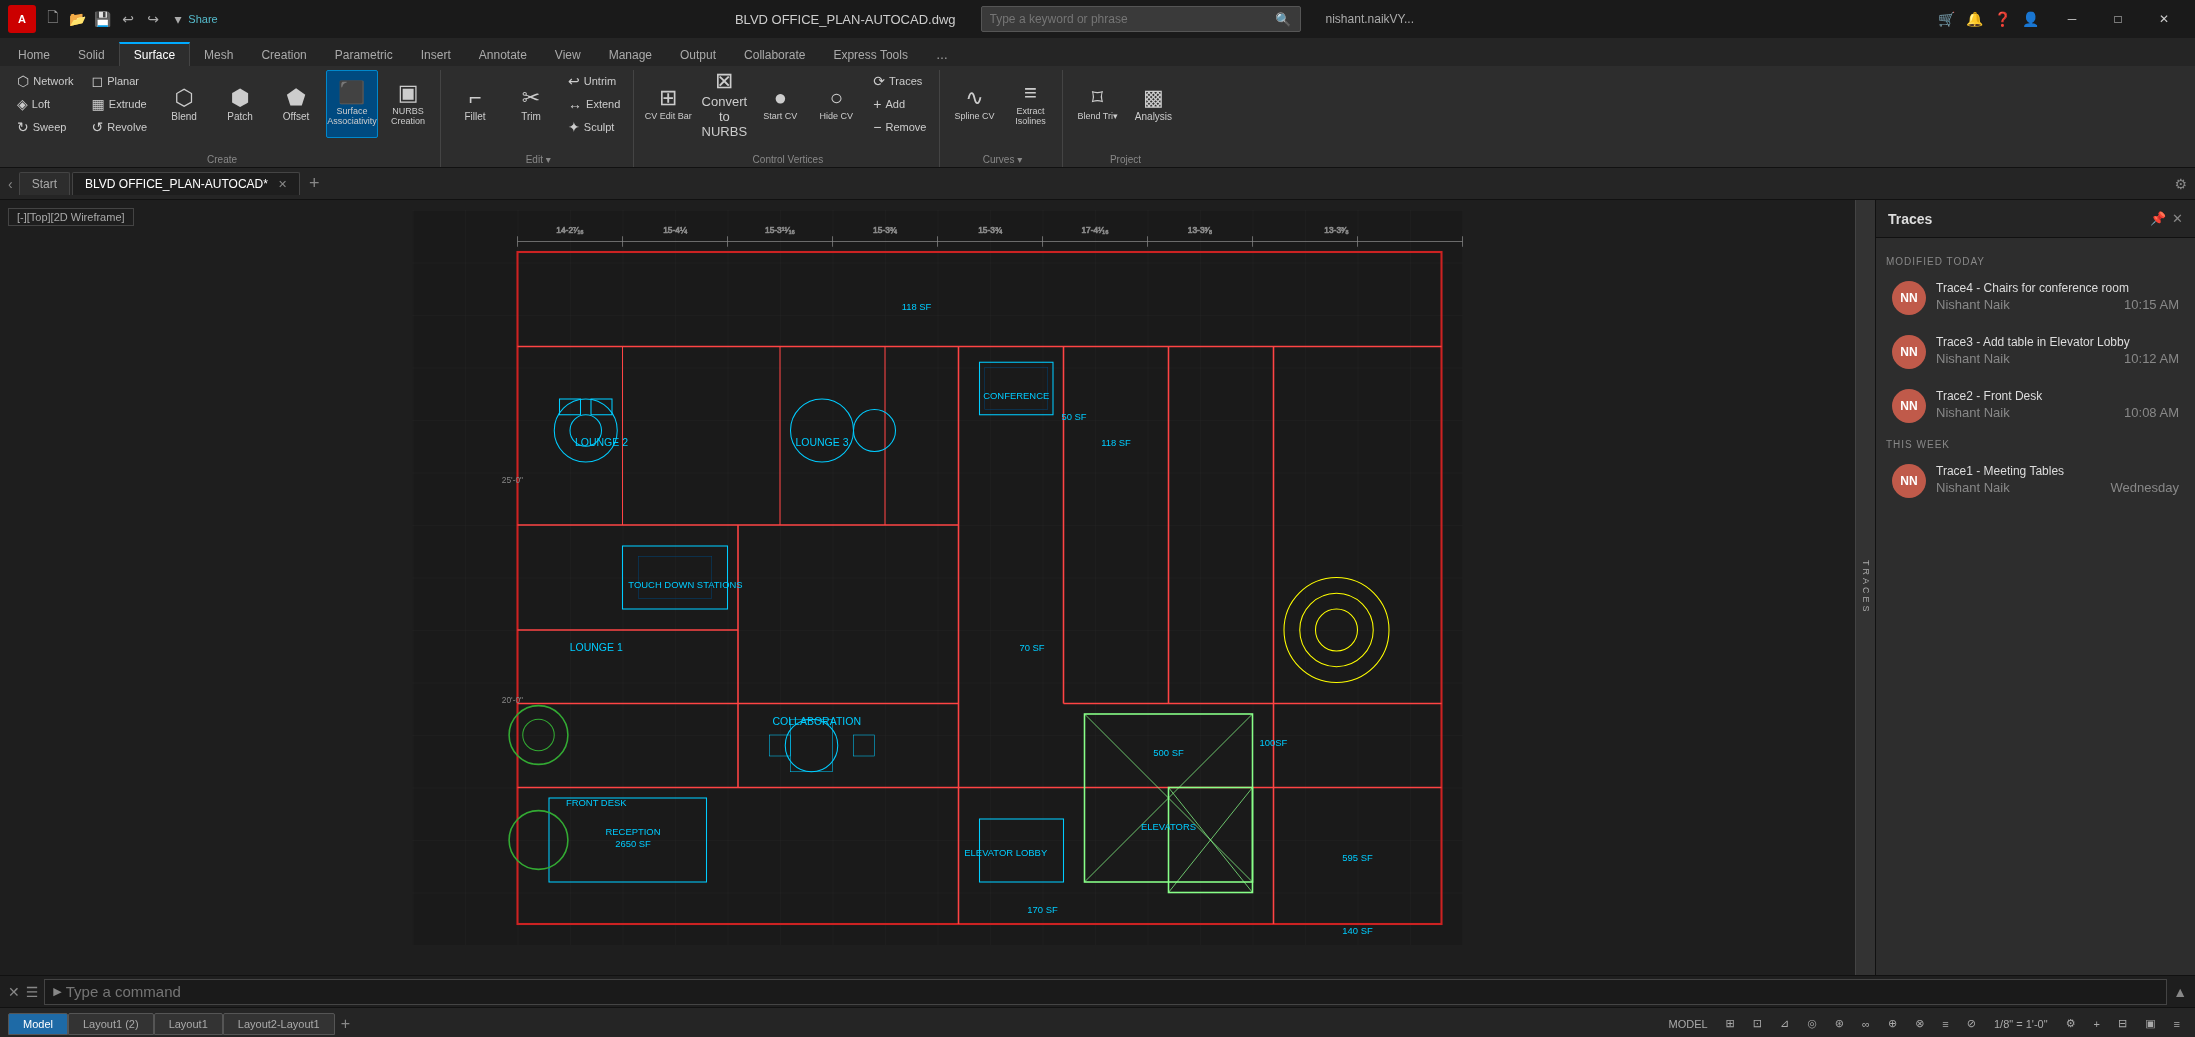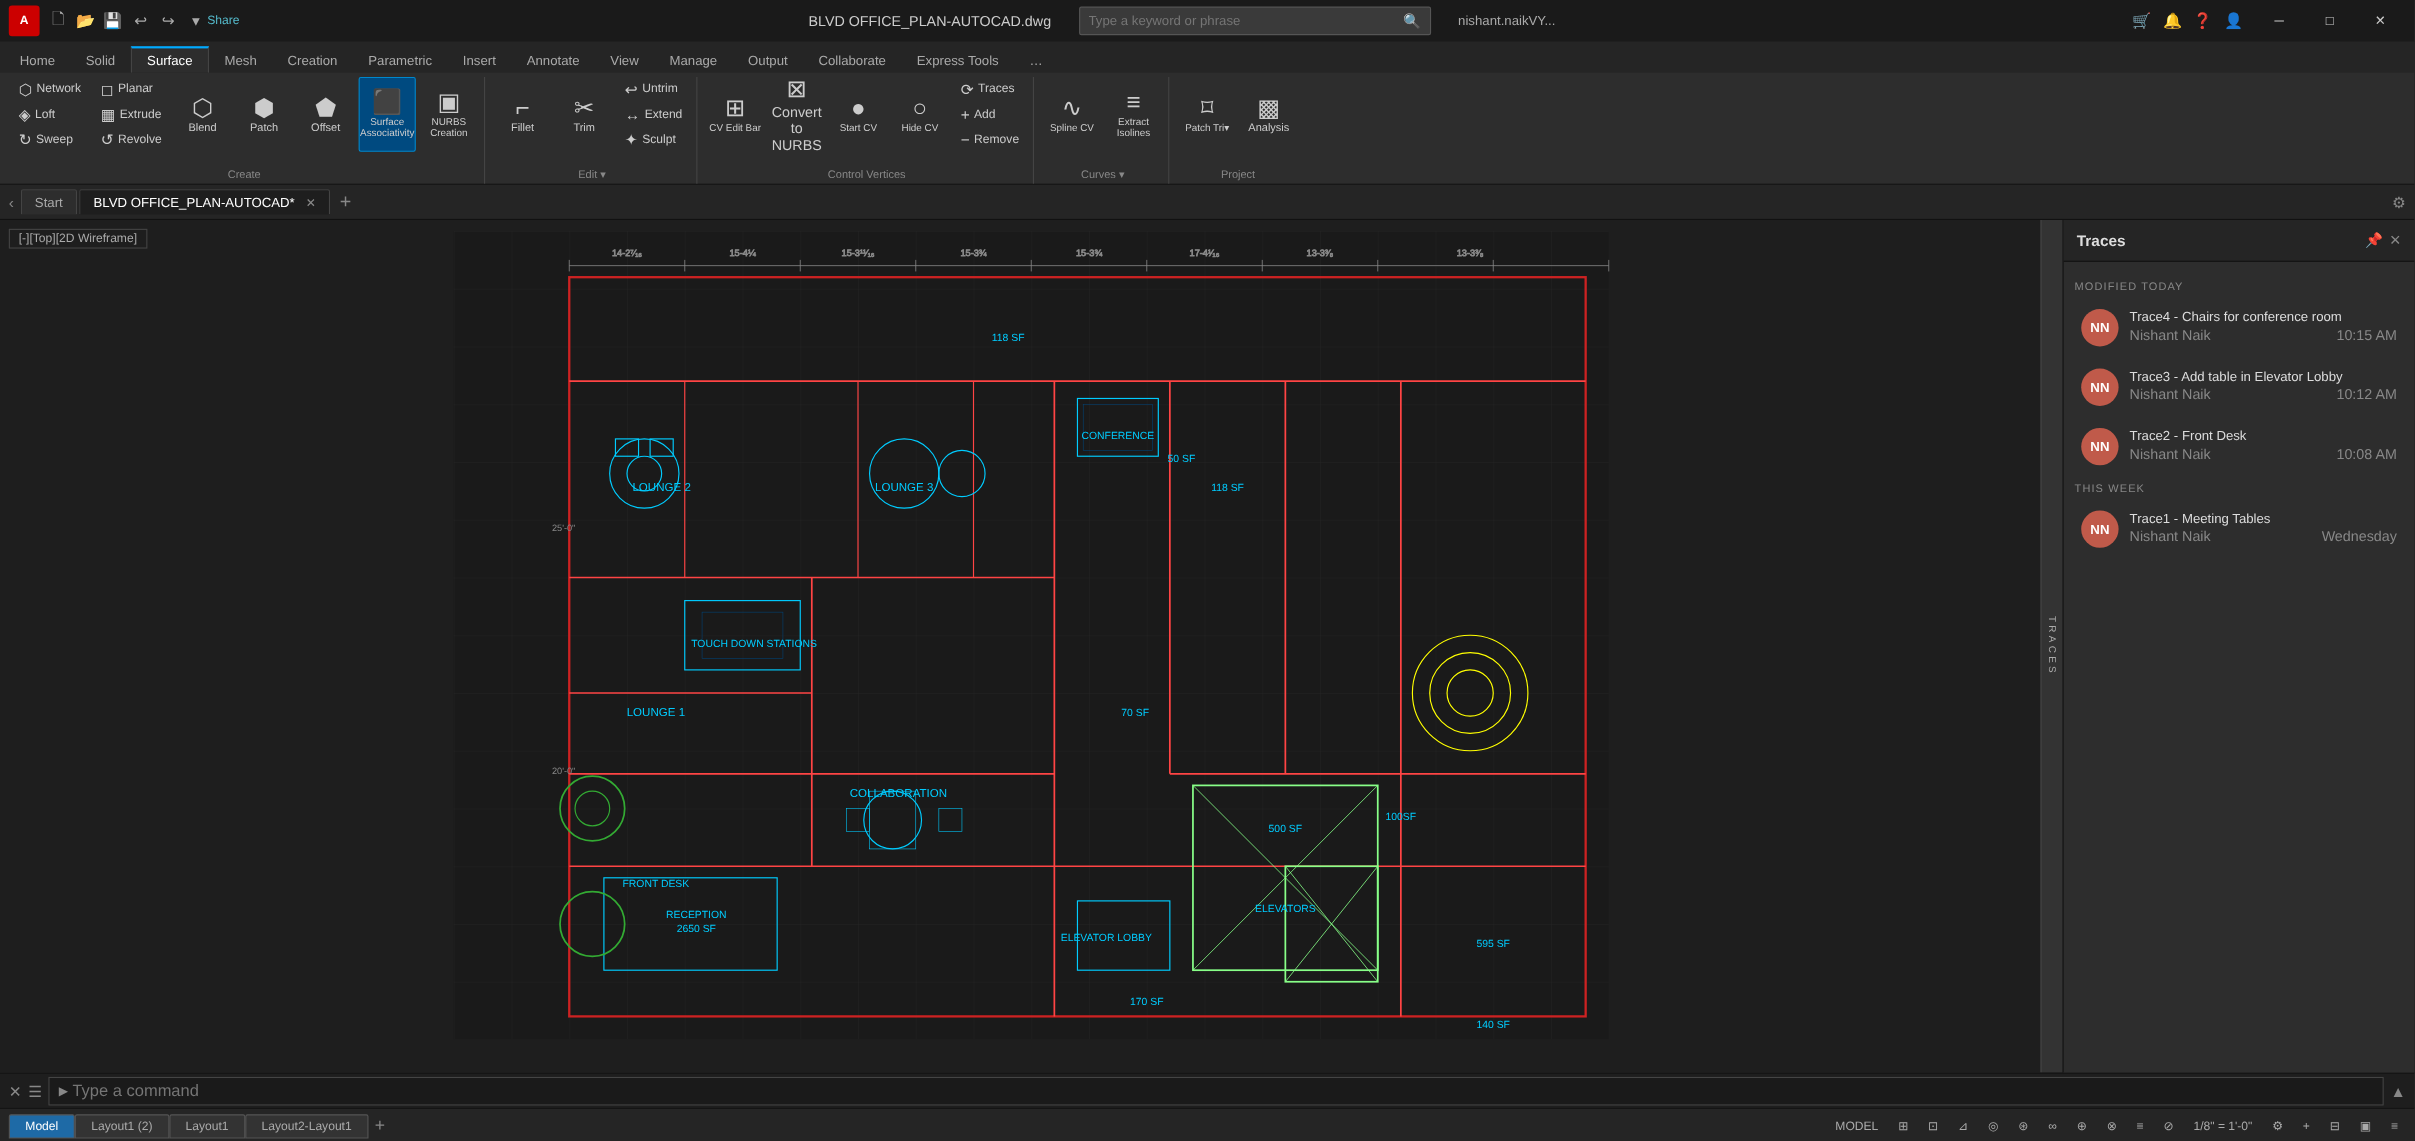--- a/index.html
+++ b/index.html
@@ -533,21 +533,21 @@
           <span style="font-size:9px;">Extract Isolines</span>
         </button>
       </div>
       <div class="ribbon-group-label">Curves ▾</div>
     </div>
 
     <div class="ribbon-group" style="border-right:none;">
       <div class="ribbon-group-content">
         <button class="rbtn">
           <span class="rbtn-icon">⌑</span>
-          <span style="font-size:9px;">Patch Tri▾</span>
+          <span style="font-size:9px;">Blend Tri▾</span>
         </button>
         <button class="rbtn">
           <span class="rbtn-icon">▩</span>
           <span>Analysis</span>
         </button>
       </div>
       <div class="ribbon-group-label">Project</div>
     </div>
   </div>
 </div>

